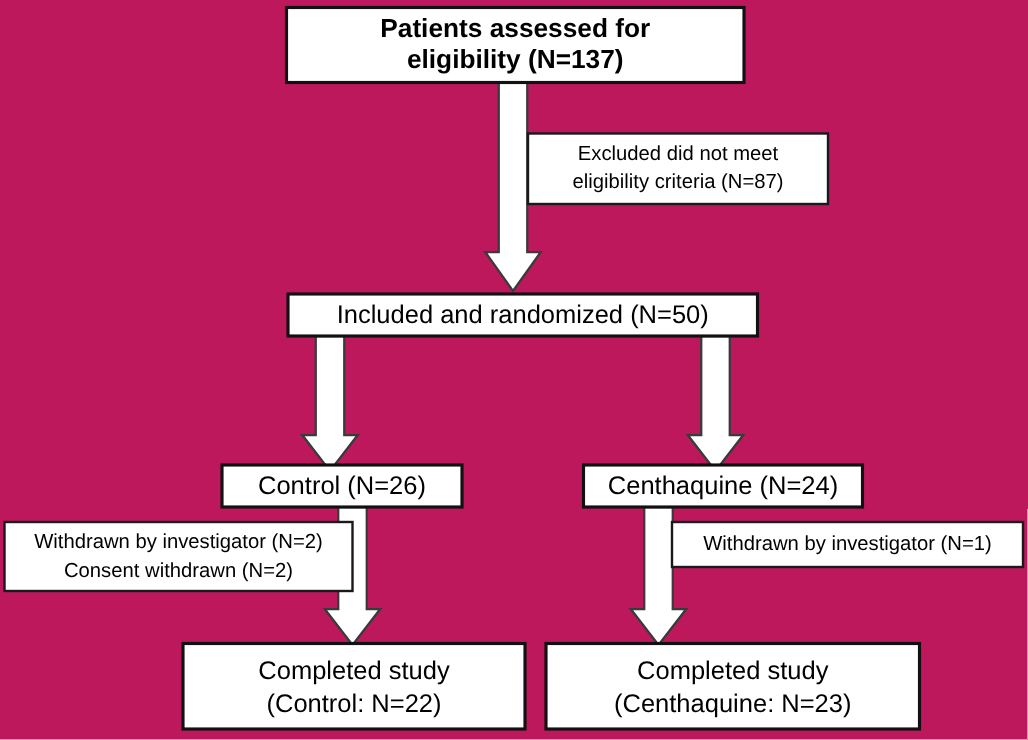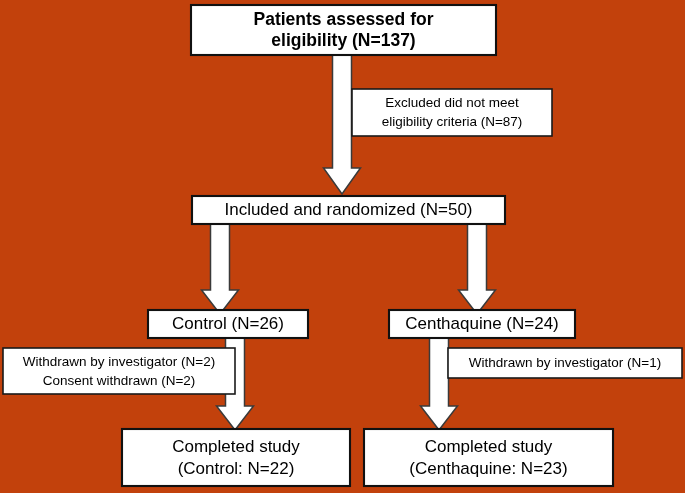--- a/index.html
+++ b/index.html
@@ -11,21 +11,21 @@
   body {
     width: 685px;
     height: 493px;
     overflow: hidden;
     font-family: "Liberation Sans", sans-serif;
   }
   #diagram-root {
     position: relative;
     width: 685px;
     height: 493px;
-    background: #c2410c;
+    background: #be185d;
   }
   svg.flow-svg {
     position: absolute;
     left: 0;
     top: 0;
     width: 685px;
     height: 493px;
   }
   
   .box-rect {

